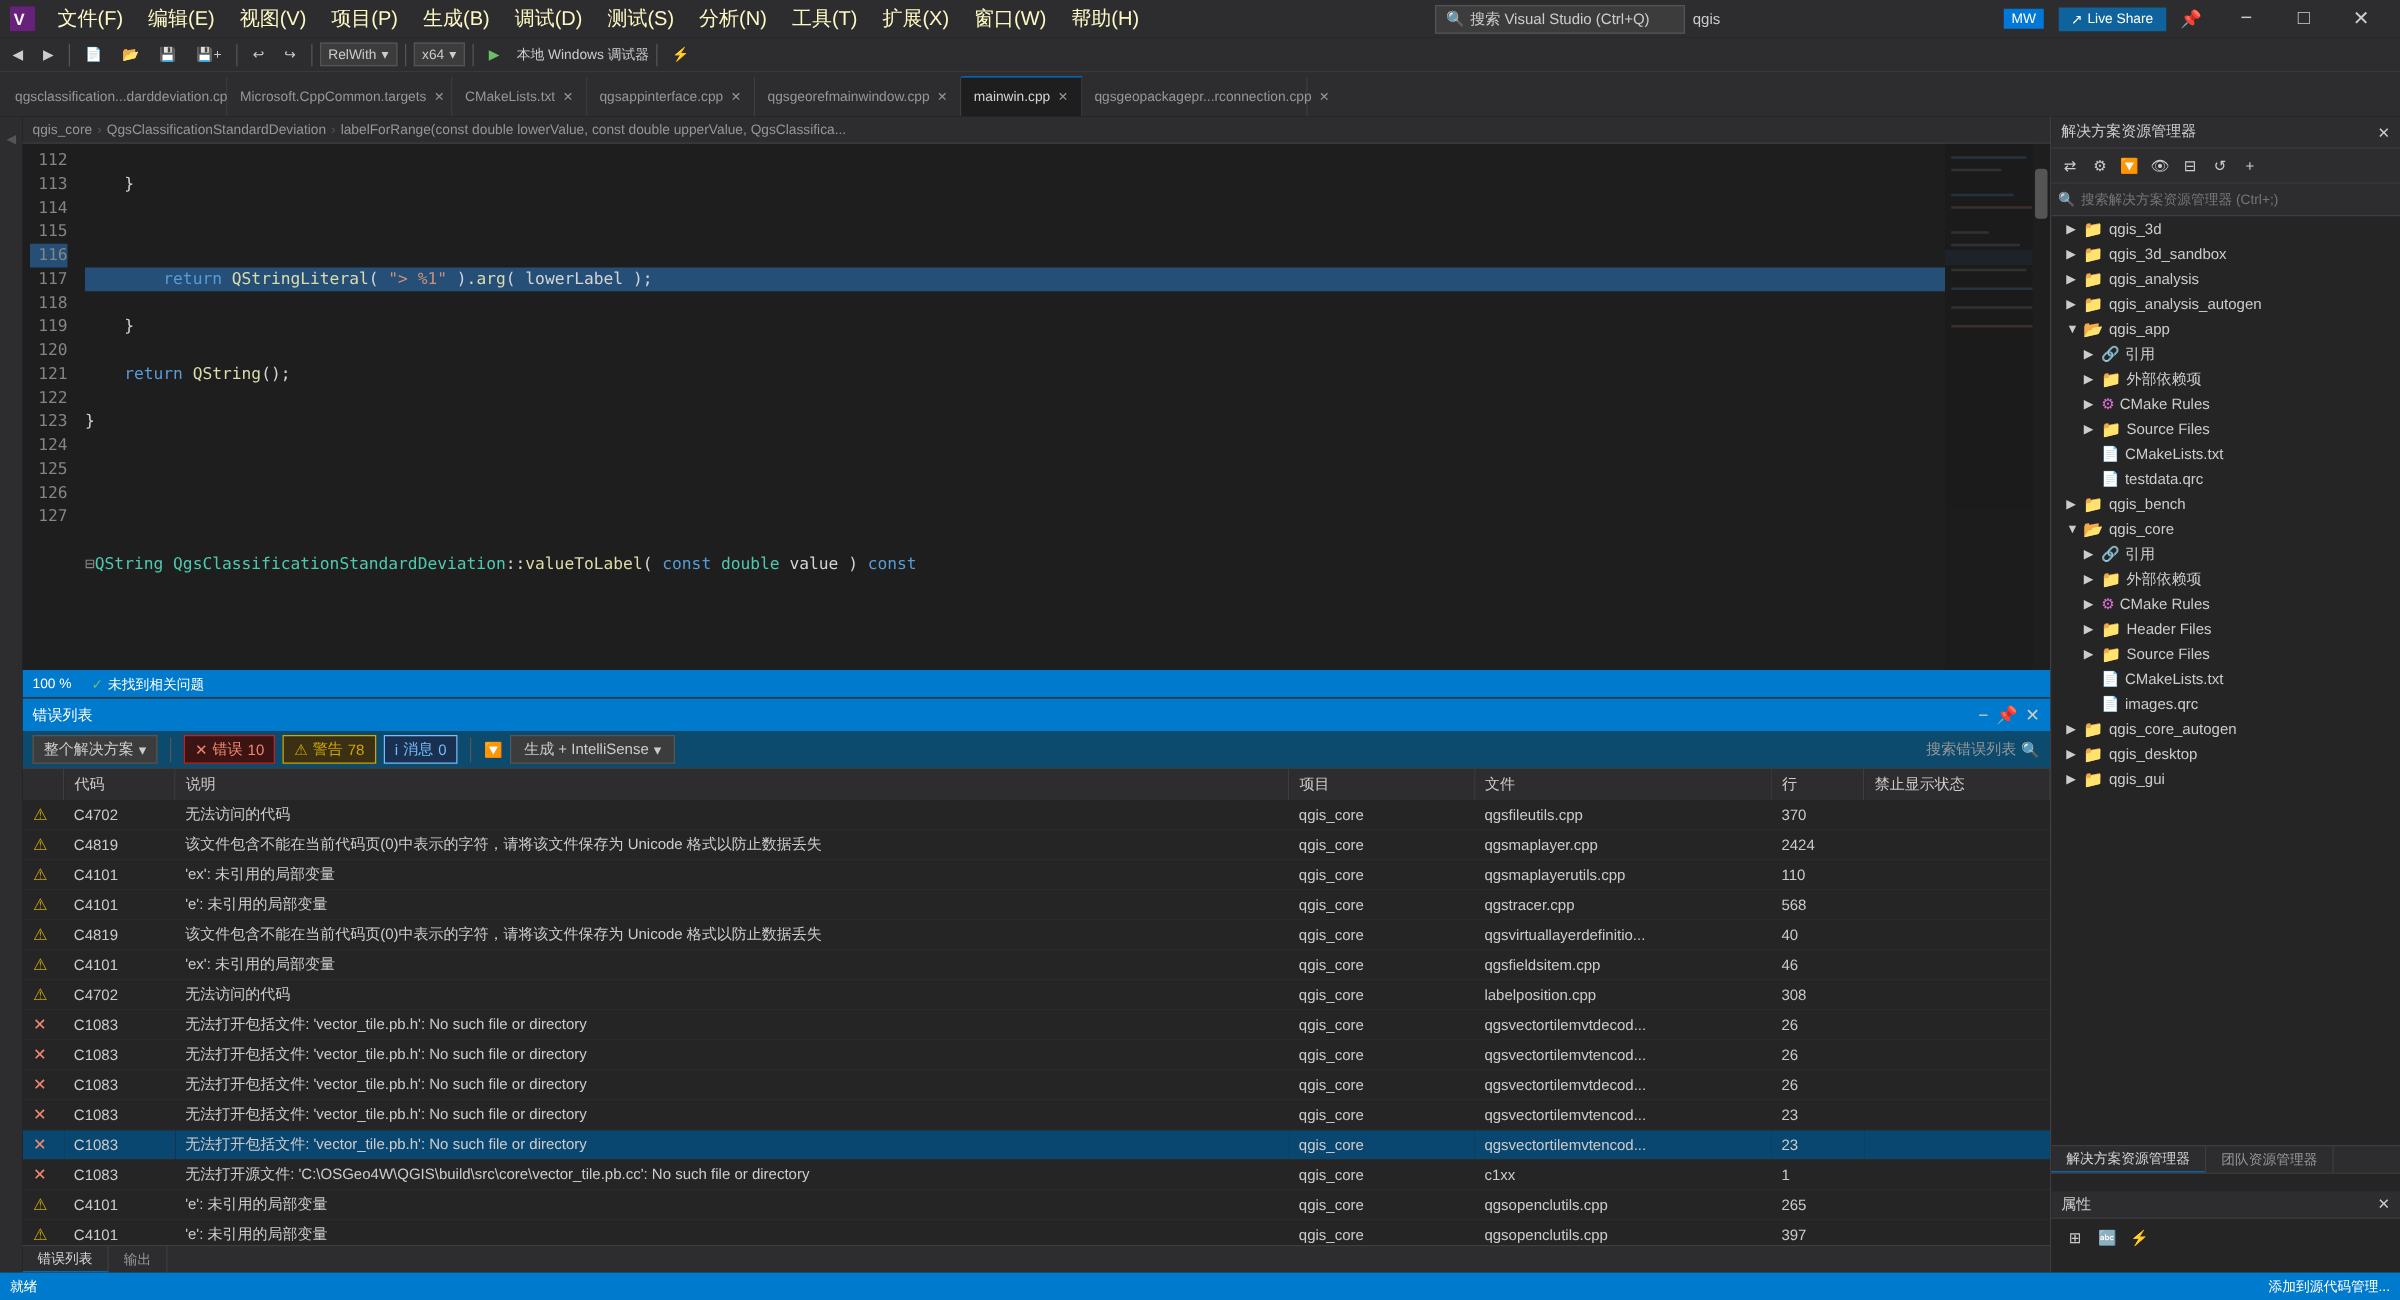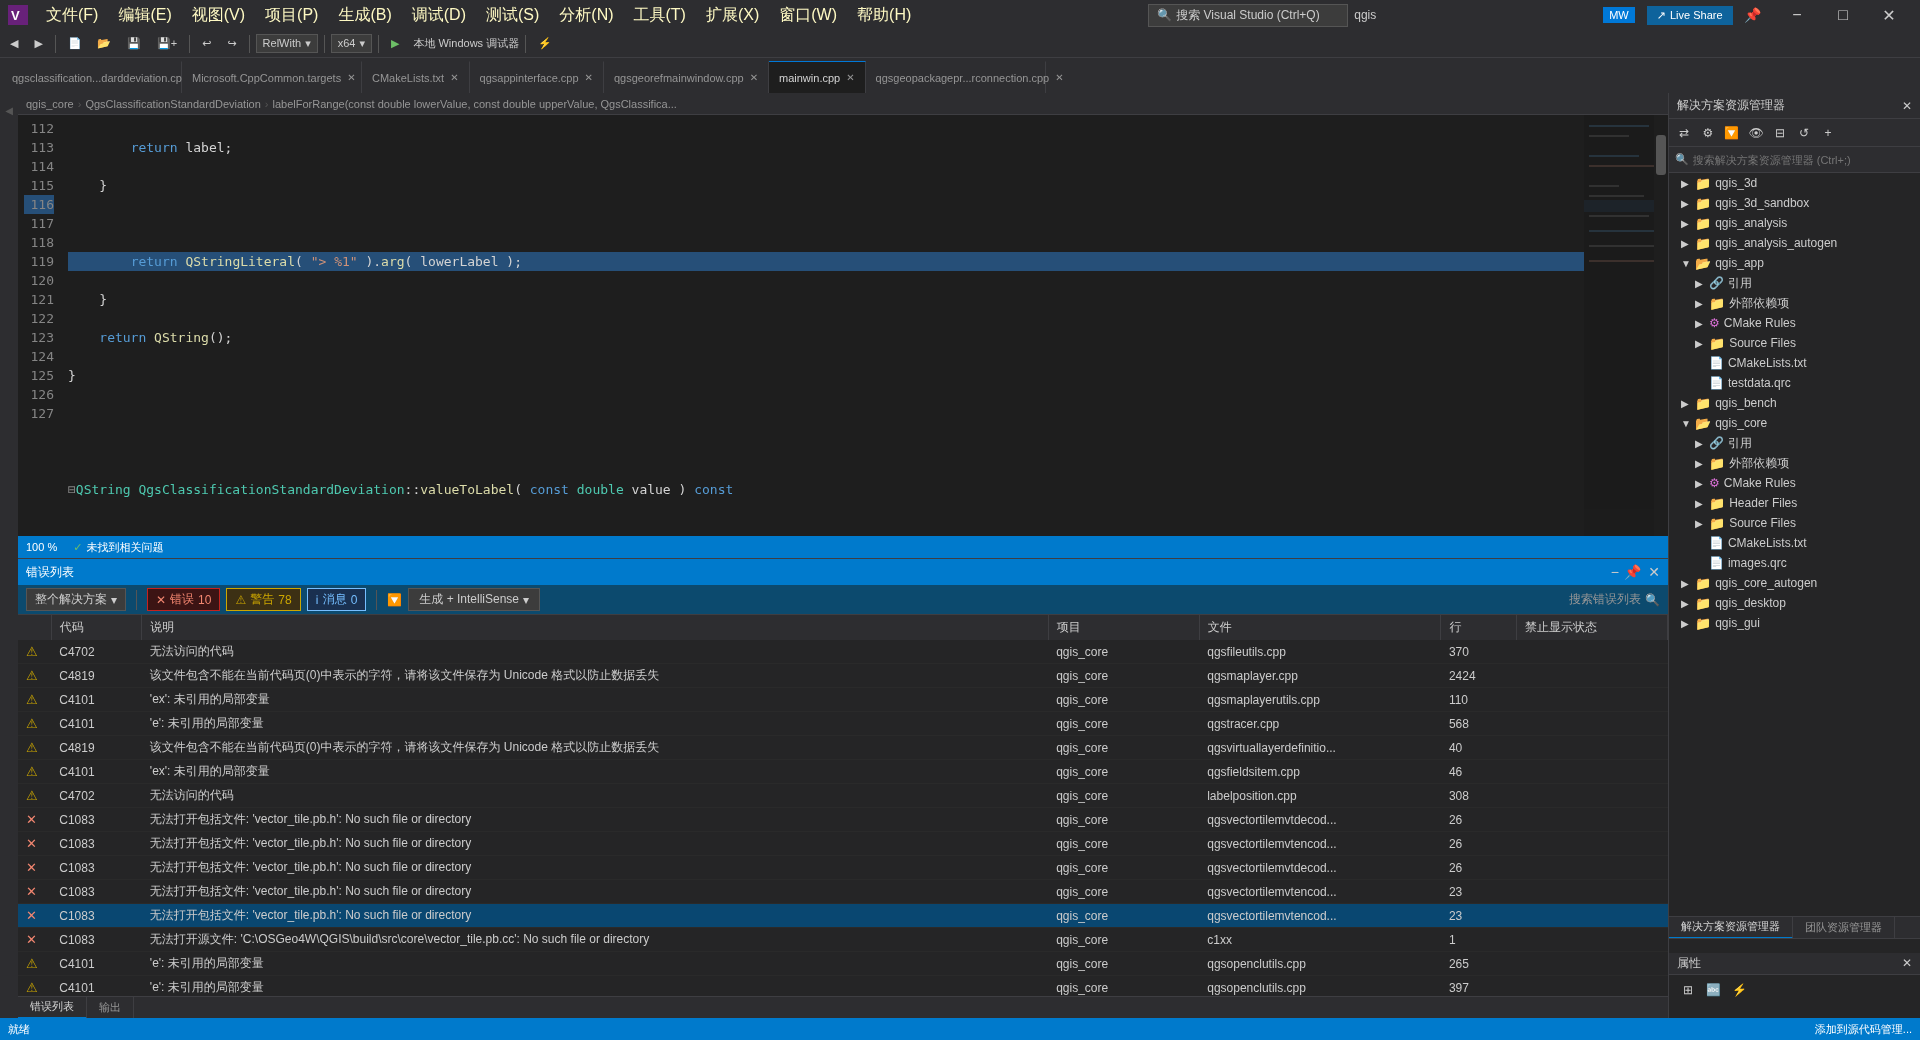--- a/index.html
+++ b/index.html
@@ -116,20 +116,21 @@
       background: #555;
       margin: 0 2px;
     }
     .toolbar-dropdown {
       background: #3c3c3c;
       border: 1px solid #555;
       color: #ccc;
       padding: 2px 6px;
       font-size: 11px;
       display: flex;
+      align-items: center;
       gap: 4px;
       cursor: pointer;
     }
 
     
     .tab-bar {
       background: #2d2d30;
       height: 35px;
       display: flex;
       align-items: flex-end;
@@ -398,21 +399,21 @@
       align-items: center;
       cursor: pointer;
       font-size: 11px;
       color: #969696;
       border-right: 1px solid #3e3e42;
     }
     .panel-tab.active { color: #d4d4d4; border-bottom: 2px solid #007acc; }
 
     
     .right-sidebar {
-      width: 252px;
+      width: 280px;
       background: #252526;
       display: flex;
       flex-direction: column;
       border-left: 1px solid #3e3e42;
       flex-shrink: 0;
     }
     .solution-explorer-toolbar {
       background: #2d2d30;
       height: 28px;
       display: flex;
@@ -680,21 +681,20 @@
         <div>120</div>
         <div>121</div>
         <div>122</div>
         <div>123</div>
         <div>124</div>
         <div>125</div>
         <div>126</div>
         <div>127</div>
       </div>
       <div class="code-content">
-<div class="code-line">        <span class="kw">return</span> label;</div>
 <div class="code-line">    }</div>
 <div class="code-line"></div>
 <div class="code-line hl-line">        <span class="kw">return</span> <span class="fn">QStringLiteral</span>( <span class="str">"&gt; %1"</span> ).<span class="fn">arg</span>( lowerLabel );</div>
 <div class="code-line">    }</div>
 <div class="code-line">    <span class="kw">return</span> <span class="fn">QString</span>();</div>
 <div class="code-line">}</div>
 <div class="code-line"></div>
 <div class="code-line"></div>
 <div class="code-line"><span style="color:#858585;">⊟</span><span class="type">QString</span> <span class="type">QgsClassificationStandardDeviation</span>::<span class="fn">valueToLabel</span>( <span class="kw">const</span> <span class="type">double</span> value ) <span class="kw">const</span></div>
 

